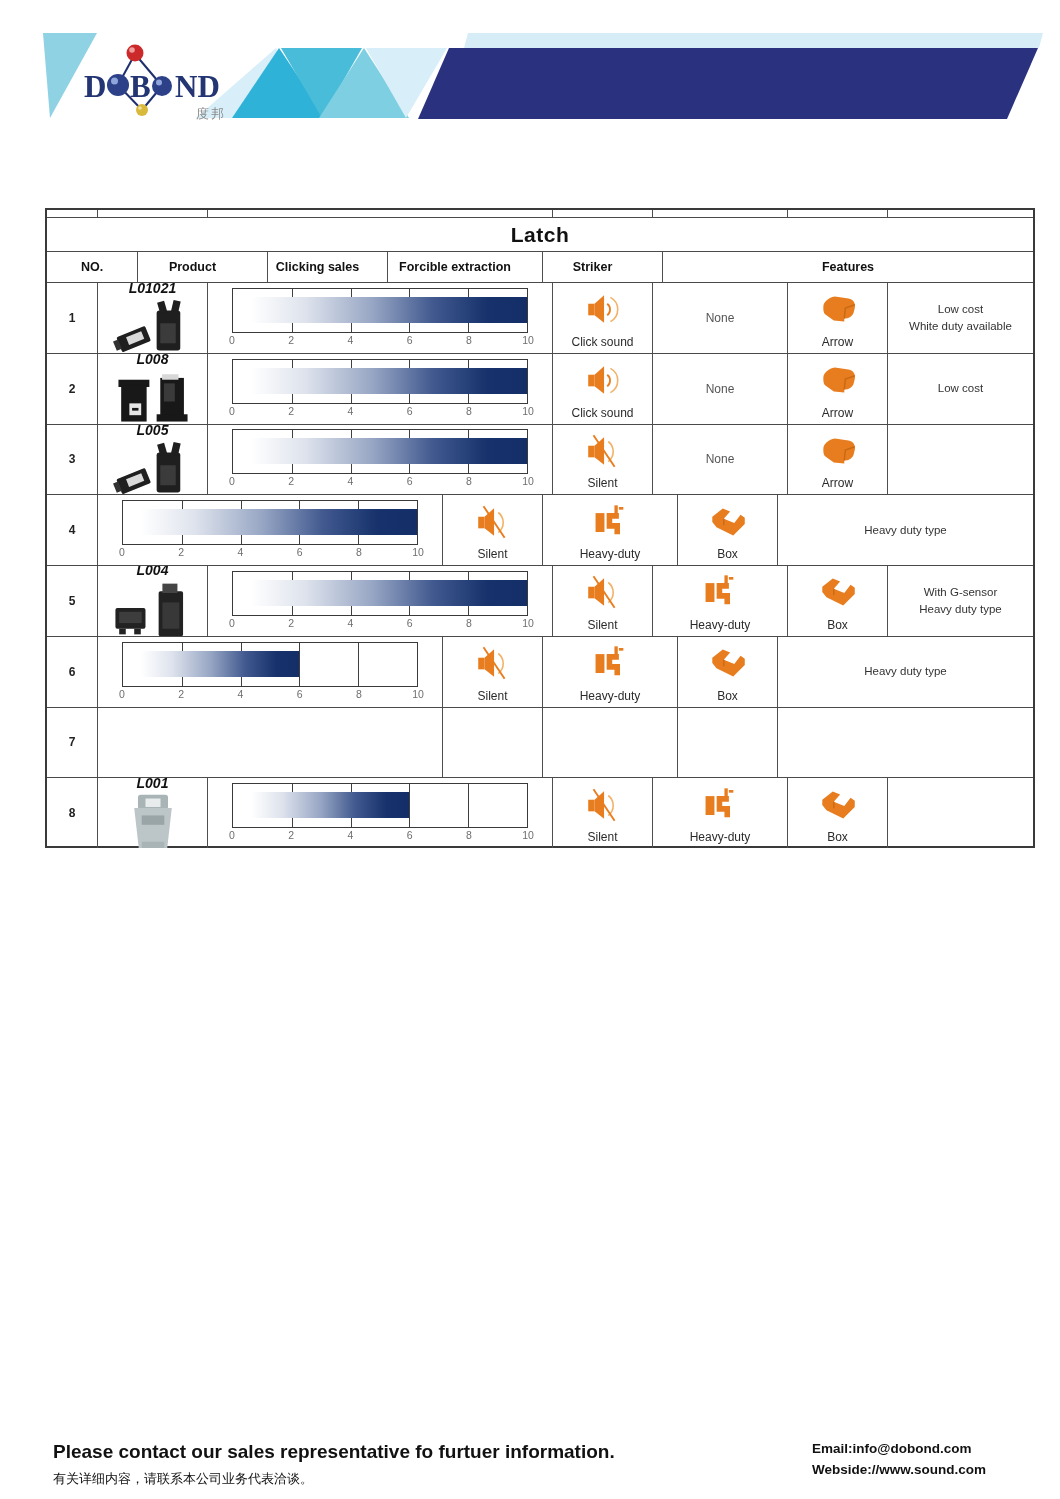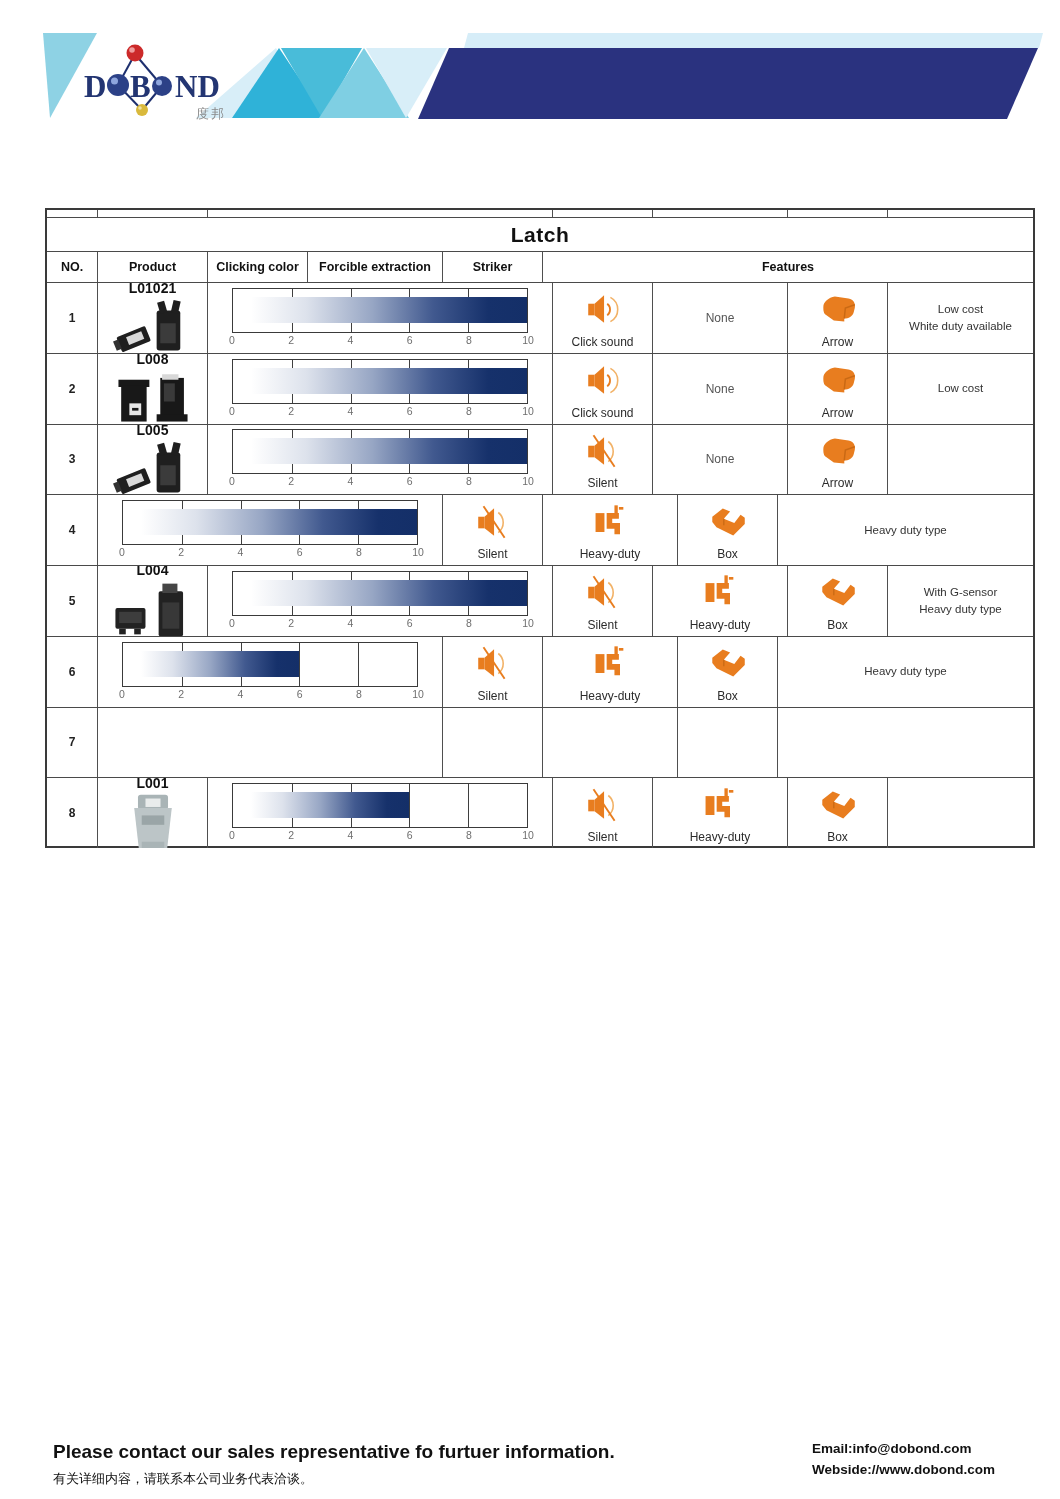--- a/index.html
+++ b/index.html
@@ -17,24 +17,24 @@
   .t-row + .t-row{border-top:1px solid #4a4a4a;}
   .cell{box-sizing:border-box;position:relative;display:flex;flex-direction:column;
         align-items:center;justify-content:center;overflow:hidden;}
   .cell + .cell{border-left:1px solid #4f4f4f;}
   .c-no{width:50px;} .c-prod{width:110px;} .c-tens{width:345px;} .c-click{width:100px;}
   .c-ext{width:135px;} .c-strk{width:100px;} .c-feat{width:150px;flex:1;}
   .strip-row{height:7px;}
   .title-row{height:34px;align-items:center;justify-content:center;display:flex;}
   .title-row .t-title{font-size:21px;font-weight:bold;color:#111;letter-spacing:0.5px;}
   .head-row{height:31px;}
-  .head-row .cell{font-weight:bold;font-size:12.5px;color:#111;justify-content:center;}
+  .head-row .cell{font-weight:bold;font-size:12.5px;color:#111;justify-content:center;margin-left:20px;}
   .data-row{height:70.75px;}
   .no-label{font-size:12px;font-weight:bold;color:#222;}
-  .prod-label{font-size:14px;font-weight:bold;color:#111;line-height:15px;margin-top:2px;}
+  .prod-label{font-size:14px;font-weight:bold;color:#111;line-height:15px;margin-top:2px;font-style:italic;}
   .prod-img{flex:1;display:flex;align-items:center;justify-content:center;width:100%;}
   
   .chart{width:296px;margin:0 auto;}
   .chart-box{position:relative;height:45px;border:1.5px solid #3a3a3a;box-sizing:border-box;background:#fff;}
   .gl{position:absolute;top:0;bottom:0;width:1px;background:#3f3f3f;}
   .tl-bar{position:absolute;top:8px;height:26px;
           background:linear-gradient(90deg,#ffffff 0%,#dde2ec 20%,#97a6c4 44%,#41598f 66%,#16316b 86%,#142f68 100%);}
   .chart-ticks{position:relative;height:14px;margin-top:1px;}
   .chart-ticks .tick{position:absolute;top:0;transform:translateX(-50%);
                      font-size:10.5px;color:#6e6e6e;}
@@ -101,21 +101,21 @@
       <div class="cell c-feat"></div>
     </div>
 
     <div class="t-row title-row">
       <span class="t-title">Latch</span>
     </div>
 
     <div class="t-row head-row">
       <div class="cell c-no">NO.</div>
       <div class="cell c-prod">Product</div>
-      <div class="cell c-click">Clicking color</div>
+      <div class="cell c-click">Clicking sales</div>
       <div class="cell c-ext">Forcible extraction</div>
       <div class="cell c-strk">Striker</div>
       <div class="cell c-feat">Features</div>
     </div>
 
     <div class="t-row data-row">
       <div class="cell c-no">
           <span class="no-label">1</span>
         </div>
       <div class="cell c-prod">
@@ -604,16 +604,16 @@
     </div>
 
   </div>
 
   <div class="foot-left">
     <div class="en">Please contact our sales representative fo furtuer information.</div>
     <div class="cn">有关详细内容，请联系本公司业务代表洽谈。</div>
   </div>
   <div class="foot-right">
     <div>Email:info@dobond.com</div>
-    <div>Webside://www.dobond.com</div>
+    <div>Webside://www.sound.com</div>
   </div>
 
 </div>
 
 </body></html>

